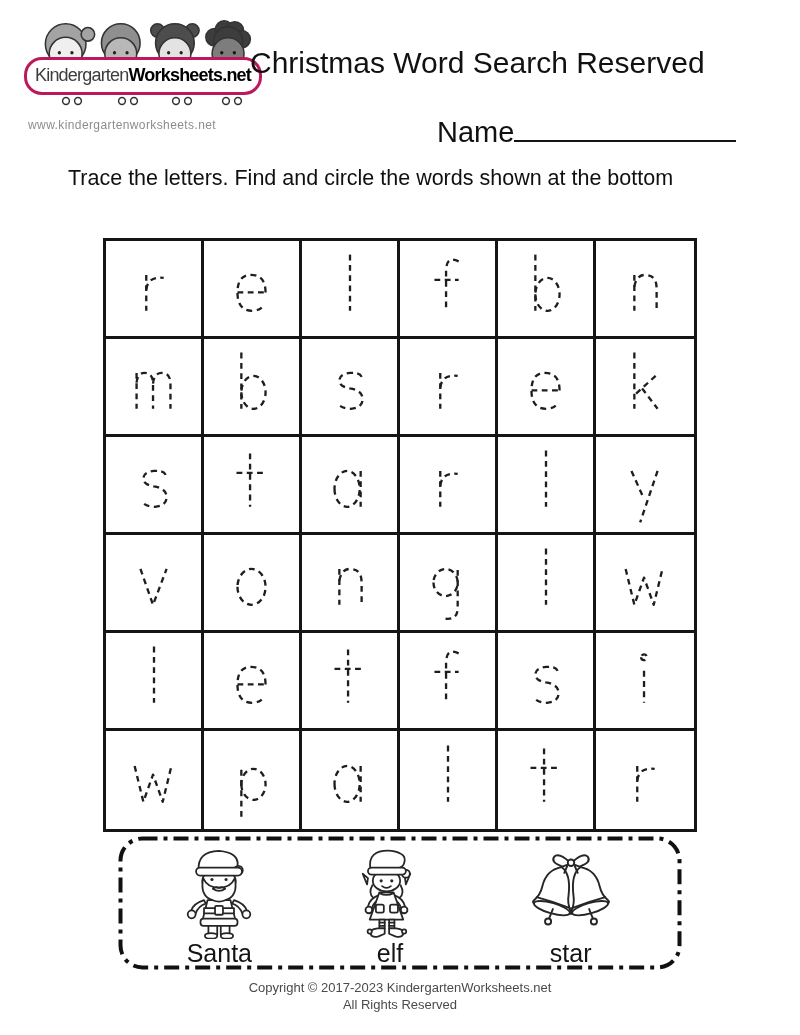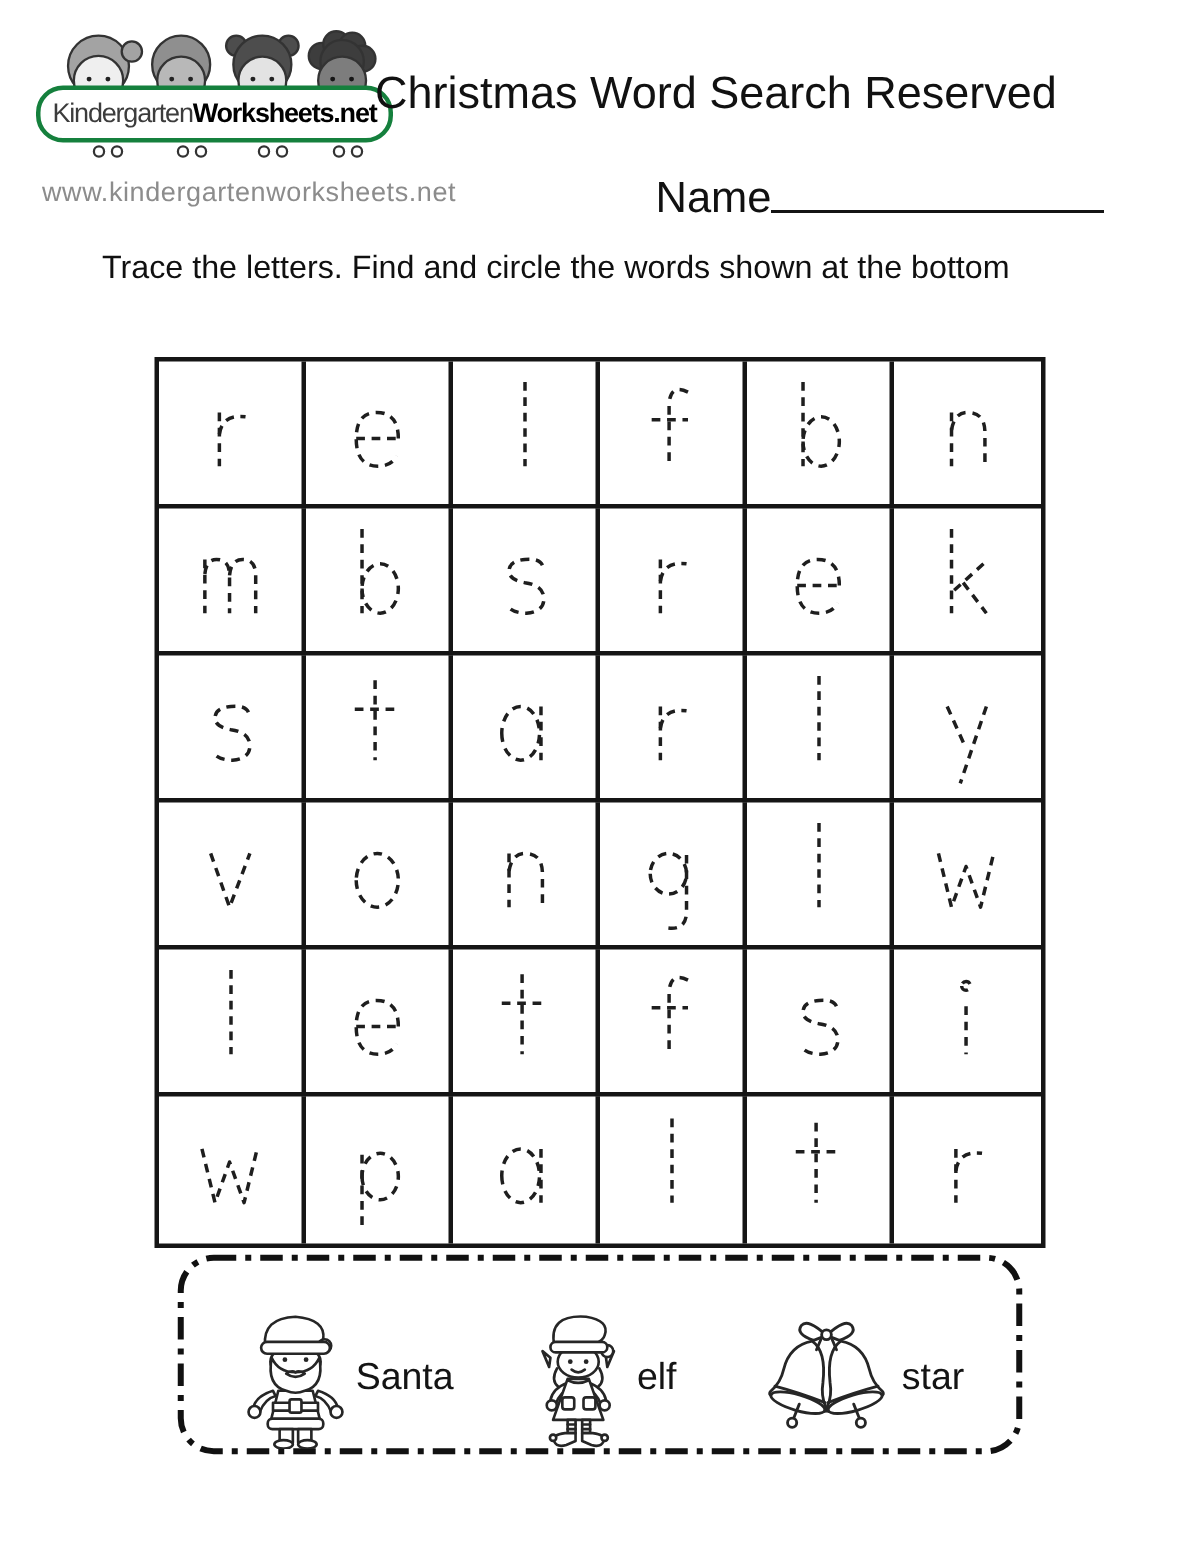--- a/index.html
+++ b/index.html
@@ -5,28 +5,28 @@
   html,body { margin:0; padding:0; background:#ffffff; }
   .page {
     position:relative; width:800px; height:1035px; background:#ffffff;
     font-family:"Liberation Sans", sans-serif; color:#141414; overflow:hidden;
   }
   
   .logo-block { position:absolute; left:24px; top:16px; width:238px; }
   .kids-svg { display:block; margin-left:6px; }
   .logo-sign {
     position:relative; margin-top:-17px; background:#ffffff;
-    border:3px solid #15803d; border-radius:18px;
+    border:3px solid #be185d; border-radius:18px;
     padding:5px 4px 6px 4px; text-align:center; white-space:nowrap;
     font-size:18px; letter-spacing:-0.8px;
   }
   .logo-light { font-weight:400; color:#3c3c3c; }
   .logo-bold  { font-weight:700; color:#000000; }
   .feet-svg { display:block; margin:0 auto; }
-  .site-url { position:absolute; left:28px; top:118px; font-size:18px; color:#8c8c8c; letter-spacing:0.4px; }
+  .site-url { position:absolute; left:28px; top:118px; font-size:12px; color:#8c8c8c; letter-spacing:0.4px; }
   
   .page-title { position:absolute; left:250px; top:46px; width:545px; font-size:30px; font-weight:400; color:#111; }
   .name-row { position:absolute; left:437px; top:110px; font-size:29px; color:#111; }
   .name-line { display:inline-block; width:222px; height:1.02em; border-bottom:2px solid #141414; }
   .instructions { position:absolute; left:68px; top:162px; font-size:21.5px; line-height:33px; color:#101010; }
   
   .letter-grid {
     position:absolute; left:103px; top:238px; width:594px; height:594px;
     box-sizing:border-box; border:3px solid #151515;
     display:grid; grid-template-columns:repeat(6,1fr); grid-template-rows:repeat(6,1fr);
@@ -35,21 +35,21 @@
           display:flex; align-items:center; justify-content:center; }
   .cell:nth-child(6n) { border-right:none; }
   .cell:nth-child(n+31) { border-bottom:none; }
   .letter-svg { width:60px; height:92px; }
   .letter-svg path { fill:none; stroke:#1e1e1e; stroke-width:2.4; stroke-dasharray:6 4.6; stroke-linecap:butt; stroke-linejoin:round; }
   
   .word-bank { position:absolute; left:118px; top:836px; width:564px; height:134px; }
   .bank-border { position:absolute; left:0; top:0; }
   .bank-items { position:absolute; left:14px; top:6px; right:14px; bottom:4px;
                 display:flex; justify-content:space-around; align-items:flex-end; }
-  .bank-item { display:flex; flex-direction:row; align-items:center; }
+  .bank-item { display:flex; flex-direction:column; align-items:center; }
   .icon-holder { height:98px; display:flex; align-items:flex-end; justify-content:center; }
   .bank-label { font-size:25px; color:#141414; line-height:26px; margin-top:1px; }
   .bank-icon .ln { fill:none; stroke:#262626; stroke-width:2; stroke-linecap:round; stroke-linejoin:round; }
   .bank-icon .wh { fill:#ffffff; stroke:#262626; stroke-width:2; stroke-linecap:round; stroke-linejoin:round; }
   .bank-icon .f  { fill:#262626; stroke:none; }
   
   .footer { position:absolute; left:0; top:979px; width:100%; text-align:center;
             font-size:13px; line-height:17px; color:#4a4a4a; }
 </style>
 </head>
@@ -418,14 +418,18 @@
             <circle class="wh" cx="50" cy="15.5" r="3.4"></circle>
           </svg>
         </div>
         <div class="bank-label">star</div>
       </div>
 
 
     </div>
   </div>
 
+  <div class="footer">
+    <div>Copyright © 2017-2023 KindergartenWorksheets.net</div>
+    <div>All Rights Reserved</div>
+  </div>
 
 </div>
 
 </body></html>

